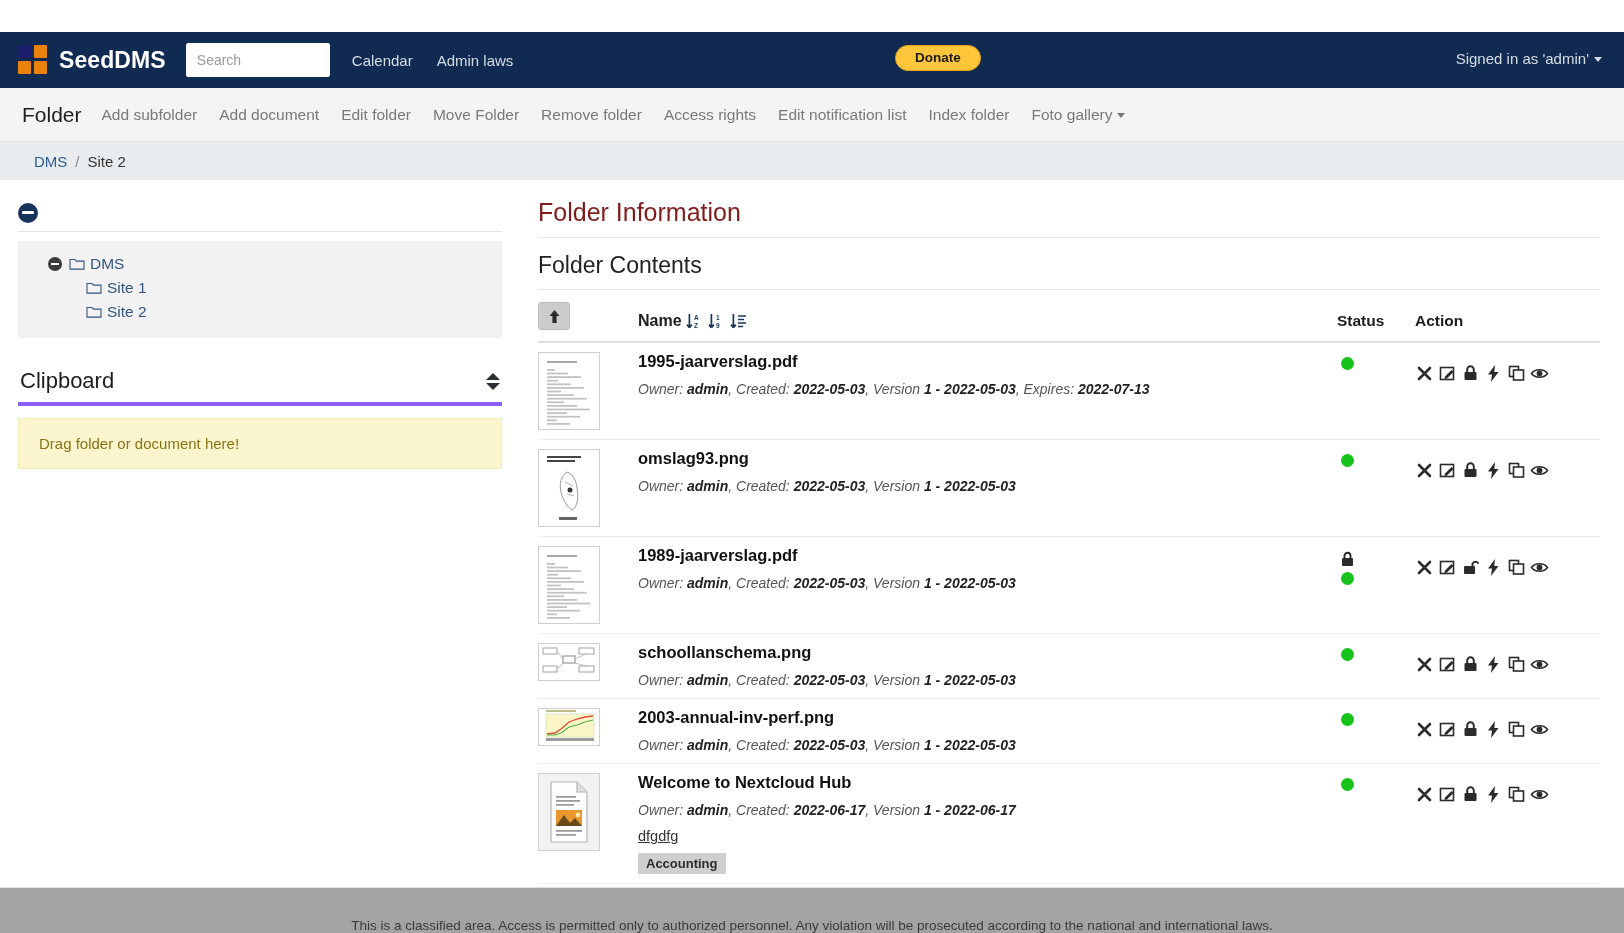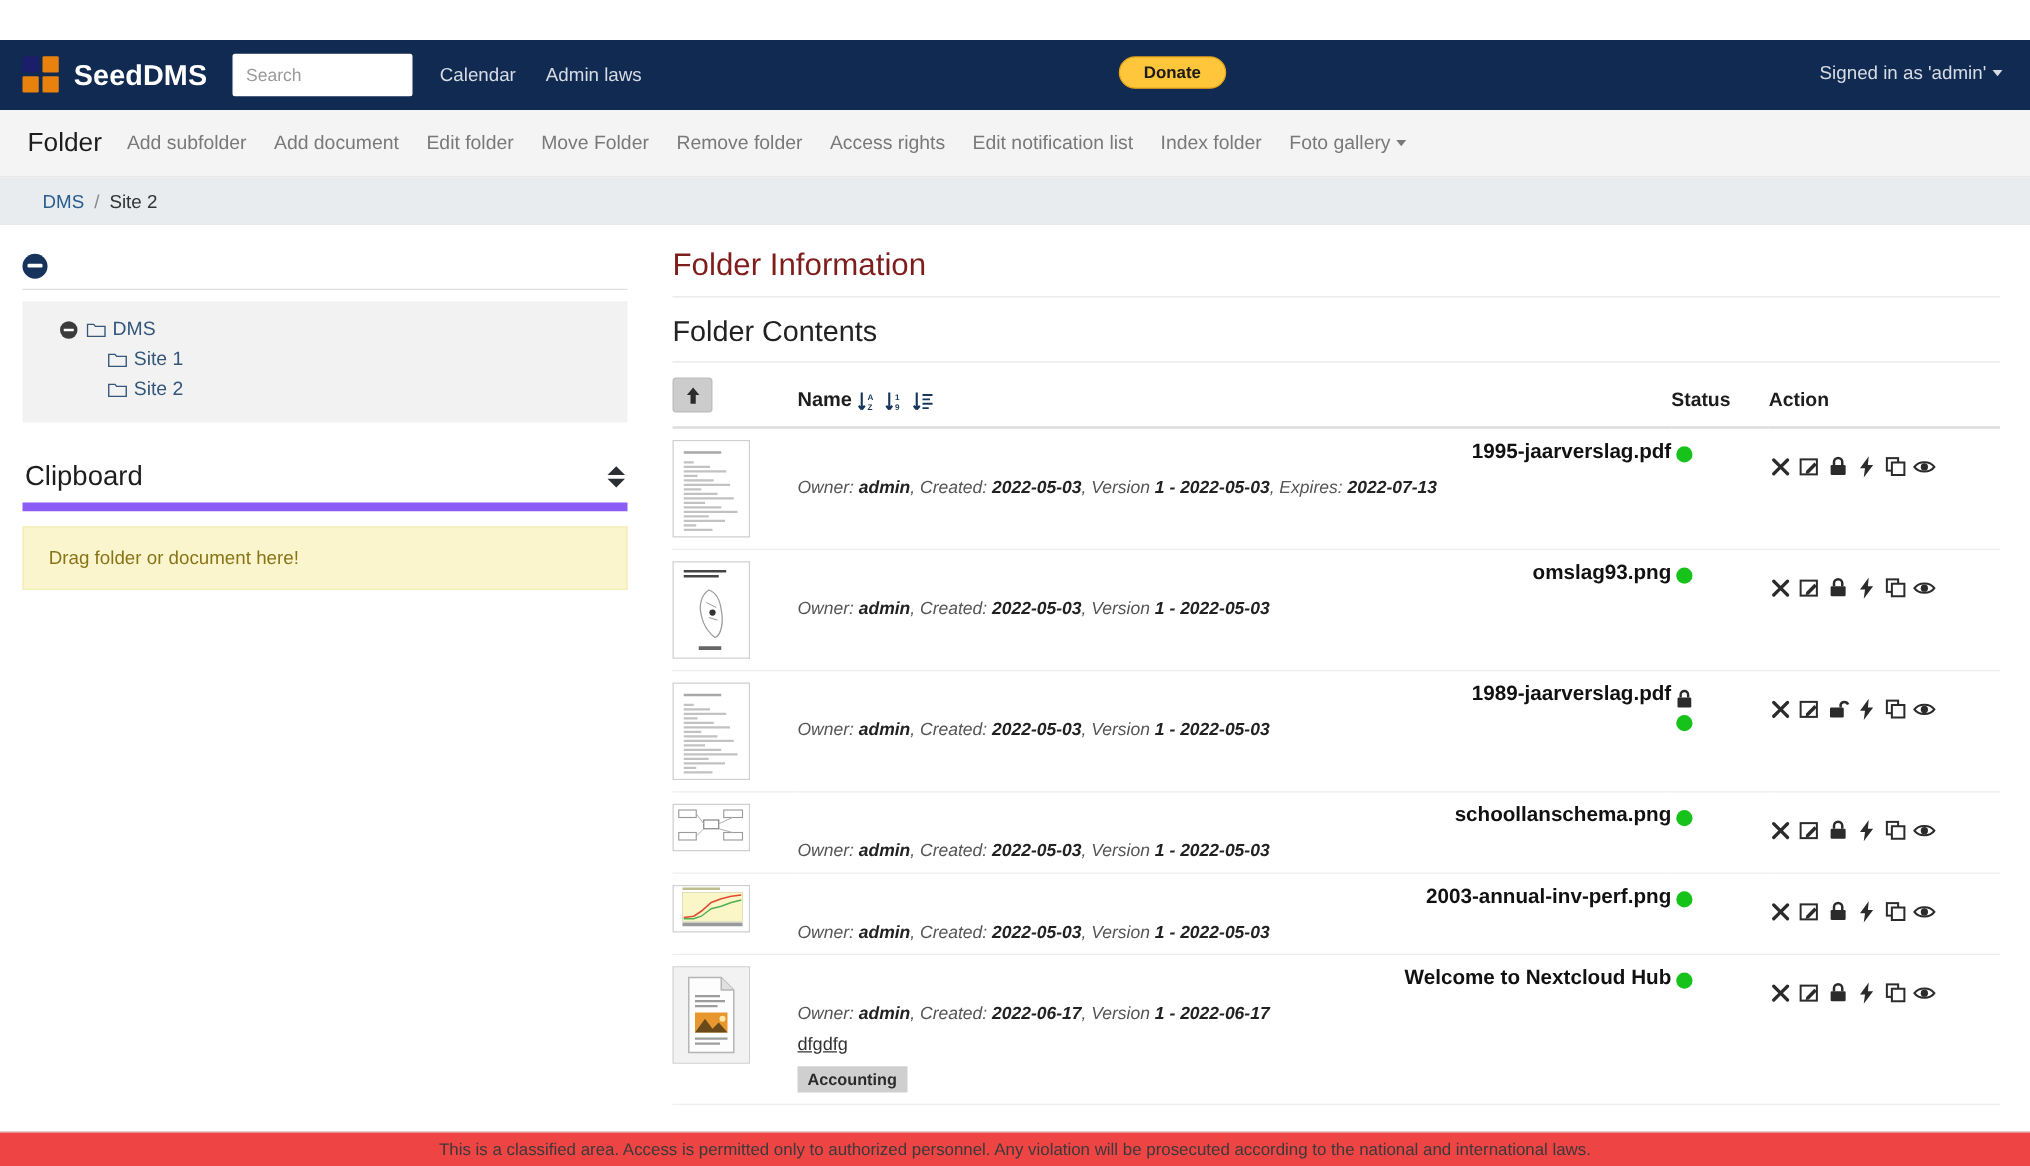--- a/index.html
+++ b/index.html
@@ -117,21 +117,21 @@
   }
   .tree-minus::after {
     content: ""; position: absolute; left: 3px; top: 6px;
     width: 8px; height: 2px; background: #ffffff;
   }
   .folder-ico { margin-right: 5px; flex: none; display: block; }
   .tree-row a { color: #33567a; text-decoration: none; font-size: 15.5px; }
 
   .clipboard-head {
     display: flex; align-items: center; justify-content: space-between;
-    border-bottom: 7px solid #8b5cf6; padding: 14px 2px 8px 2px; margin-top: 16px;
+    border-bottom: 4px solid #8b5cf6; padding: 14px 2px 8px 2px; margin-top: 16px;
   }
   .clipboard-head h3 { font-size: 22px; font-weight: normal; color: #1d1d1d; }
   .updown { display: flex; flex-direction: column; gap: 3px; cursor: pointer; }
   .updown .tri-u {
     width: 0; height: 0; border-left: 7px solid transparent;
     border-right: 7px solid transparent; border-bottom: 7px solid #2b2f33;
   }
   .updown .tri-d {
     width: 0; height: 0; border-left: 7px solid transparent;
     border-right: 7px solid transparent; border-top: 7px solid #2b2f33;
@@ -174,21 +174,21 @@
     display: flex; align-items: center; justify-content: center; cursor: pointer;
   }
   .name-hdr { display: flex; align-items: flex-end; gap: 4px; }
   .name-hdr b { font-size: 16px; }
 
   .thumb {
     width: 62px; height: 78px; background: #ffffff;
     border: 1px solid #cfcfcf; overflow: hidden; position: relative;
   }
   .thumb.small { height: 38px; }
-  .doc-title { font-size: 16.5px; font-weight: bold; color: #111; line-height: 1.2; text-align: right; }
+  .doc-title { font-size: 16.5px; font-weight: bold; color: #111; line-height: 1.2; }
   .doc-meta {
     font-size: 14px; color: #555; font-style: italic; margin-top: 8px; line-height: 1.3;
   }
   .doc-meta b { color: #222; font-style: italic; }
   .doc-comment { font-size: 14.5px; color: #333; margin-top: 9px; text-decoration: underline; }
   .tag-badge {
     display: inline-block; background: #cfcfcf; color: #2b2b2b;
     font-size: 13px; font-weight: bold; padding: 3px 8px; margin-top: 9px;
   }
   .dot-green {
@@ -202,22 +202,22 @@
     margin-top: 22px; background: #2F5A80; color: #ffffff;
     border: 1px solid #2a4f70; border-radius: 3px;
     height: 38px; padding: 0 17px; font-size: 16px;
     display: inline-flex; align-items: center; gap: 9px;
     cursor: pointer; font-family: "Liberation Sans", sans-serif;
   }
 
   
   .footer {
     position: absolute; left: 0; bottom: 0; width: 100%;
-    background: #ef4444; border-top: 1px solid #e3e3e3;
-    height: 28px; display: flex; align-items: center; justify-content: center;
+    background: #a3a3a3; border-top: 1px solid #e3e3e3;
+    height: 46px; display: flex; align-items: flex-end; justify-content: center;
     font-size: 13.5px; color: #3a3a3a; text-align: center;
   }
 </style>
 </head>
 <body>
 
 <div class="navbar">
   <div class="logo-mark">
     <i class="dark"></i>
       <i></i>

